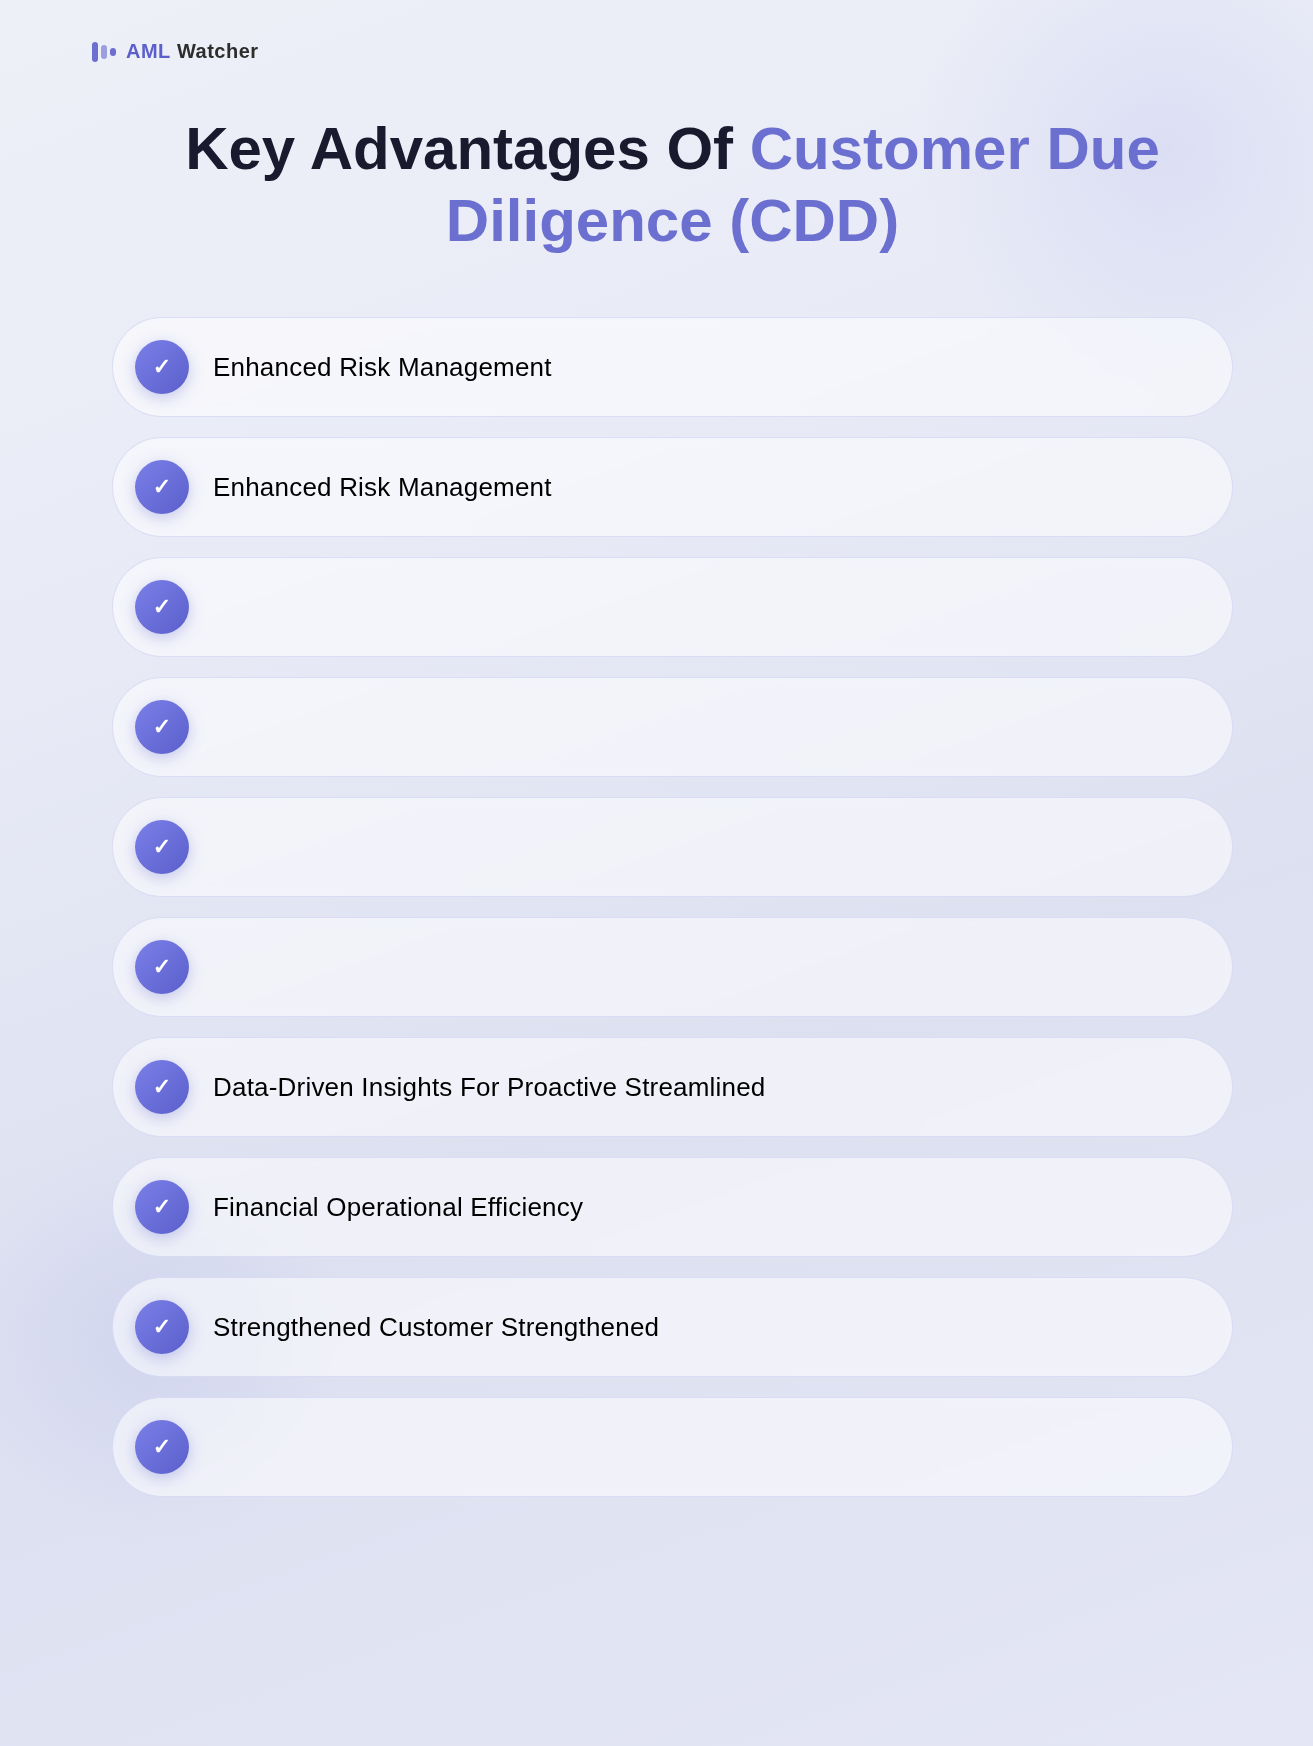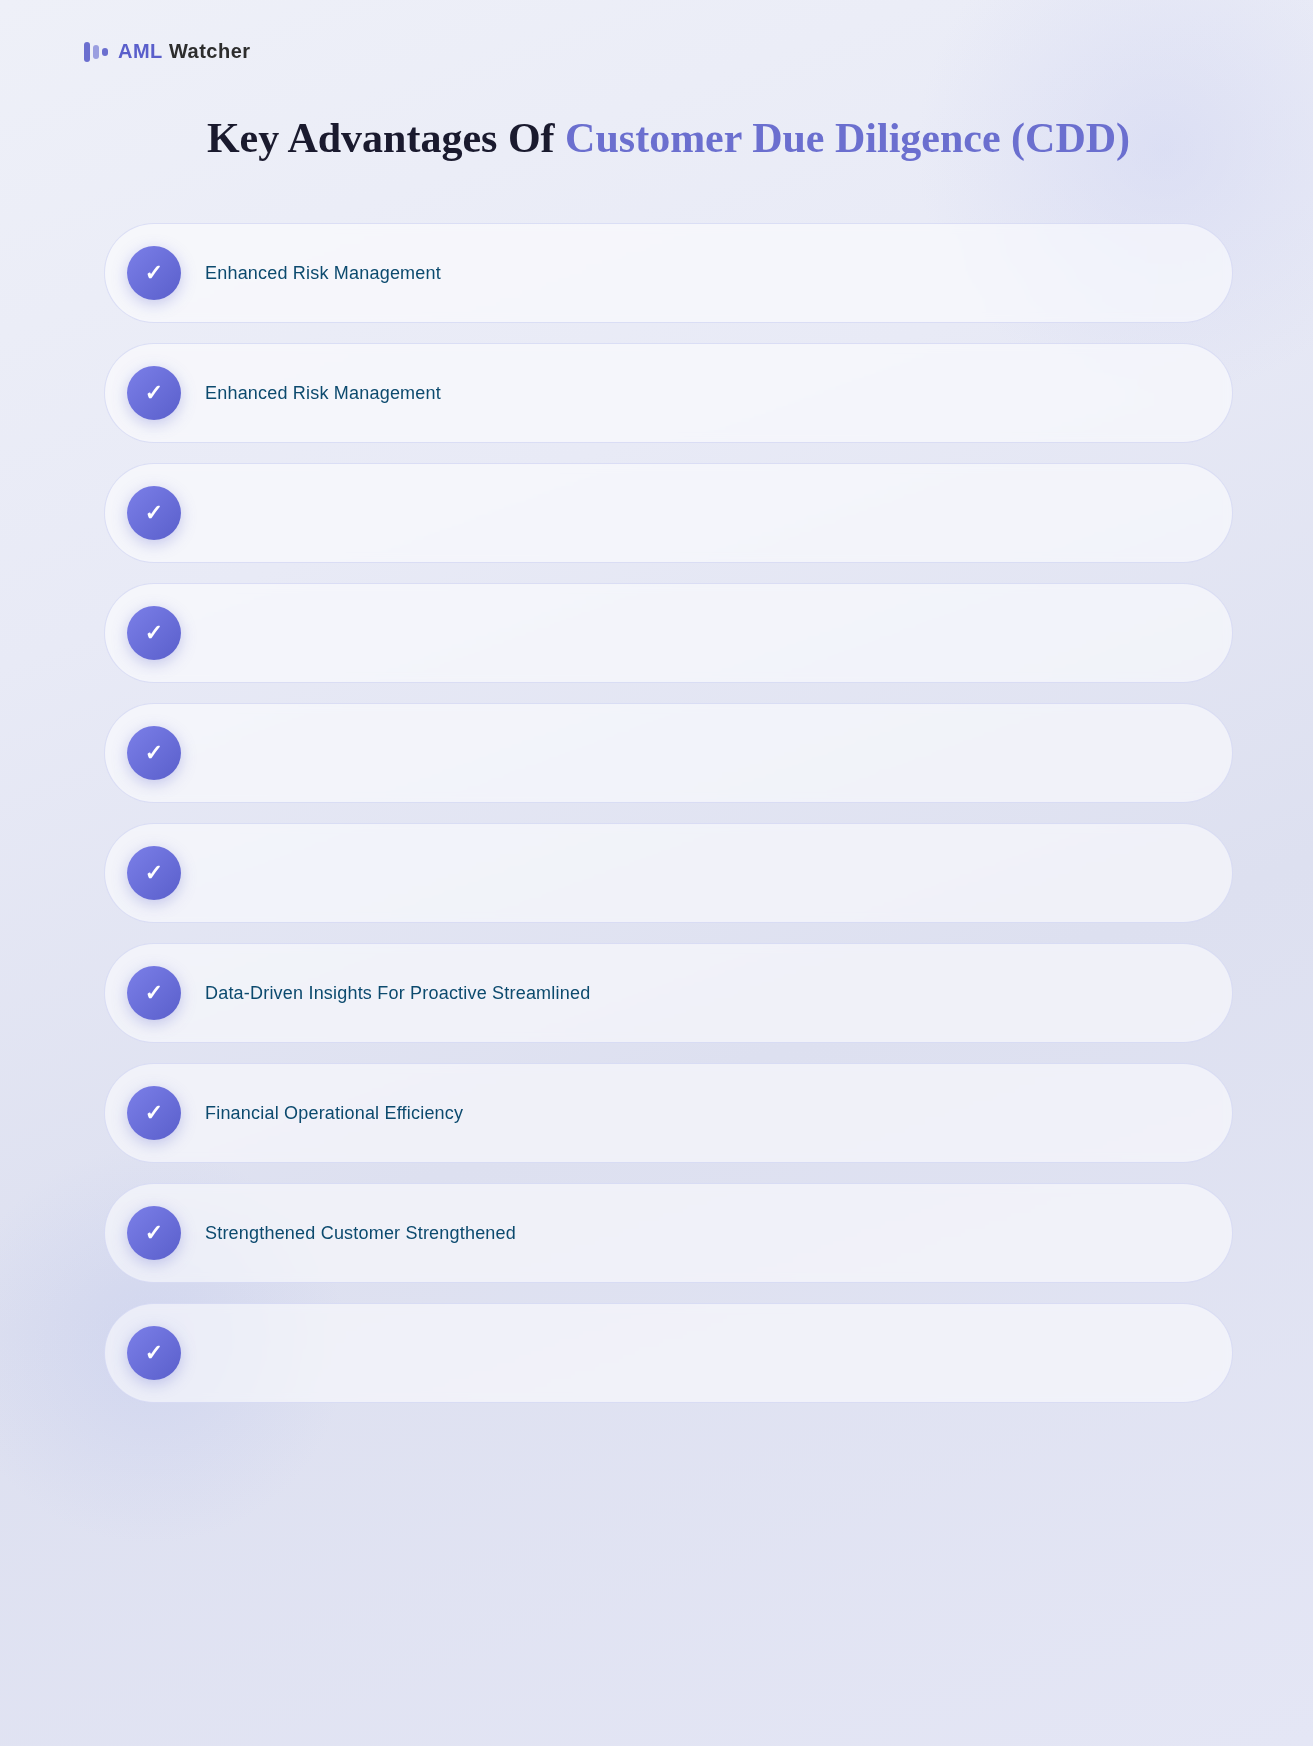--- a/index.html
+++ b/index.html
@@ -38,22 +38,21 @@
       width: 400px;
       height: 400px;
       background: radial-gradient(circle, rgba(180, 190, 235, 0.3) 0%, transparent 70%);
       border-radius: 50%;
       pointer-events: none;
     }
 
     .page-container {
       position: relative;
       z-index: 1;
-      padding: 40px 60px 60px 60px;
-      margin-left: 24px;
+      padding: 40px 60px 60px 92px;
     }
 
     
     .logo-area {
       display: flex;
       align-items: center;
       gap: 10px;
       margin-bottom: 50px;
     }
 
@@ -90,25 +89,24 @@
     }
 
     
     .main-title {
       text-align: center;
       margin-bottom: 60px;
       padding: 0 40px;
     }
 
     .main-title h1 {
-      font-size: 42px;
+      font-size: 60px;
       font-weight: 800;
       line-height: 1.2;
       color: #1a1a2e;
-      font-family: Liberation Serif, serif;
     }
 
     .main-title h1 .highlight {
       color: #6b6fcf;
     }
 
     
     .advantages-list {
       display: flex;
       flex-direction: column;
@@ -140,23 +138,23 @@
     }
 
     .check-icon {
       color: white;
       font-size: 22px;
       font-weight: bold;
       line-height: 1;
     }
 
     .advantage-label {
-      font-size: 18px;
+      font-size: 26px;
       font-weight: 500;
-      color: #0c4a6e;
+      color: #000000;
       letter-spacing: 0.2px;
     }
   </style>
 </head>
 <body>
 
 <div class="page-container">
 
   <div class="logo-area">
     <div class="logo-icon">

